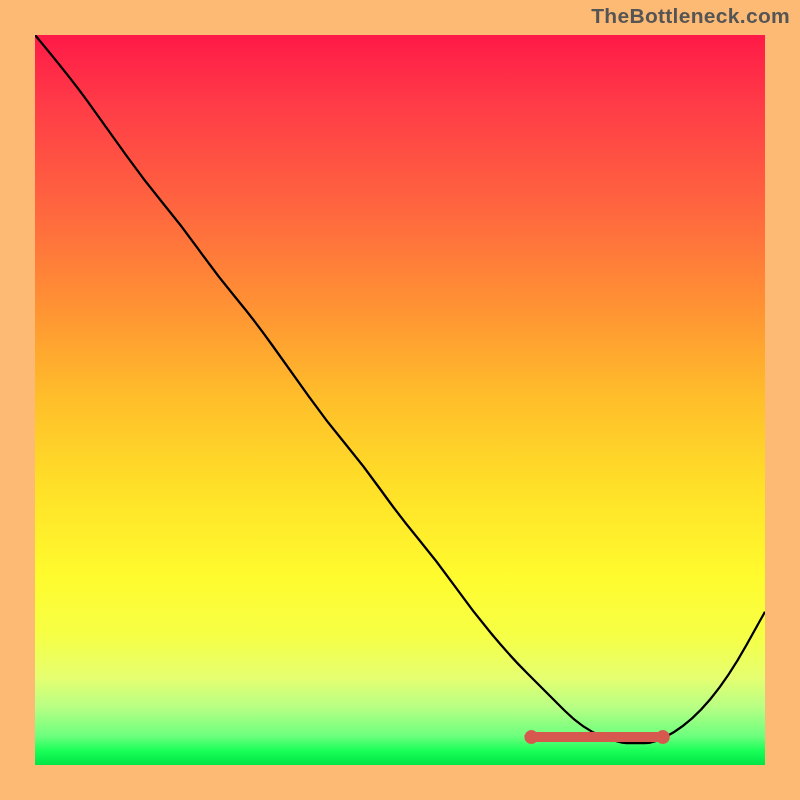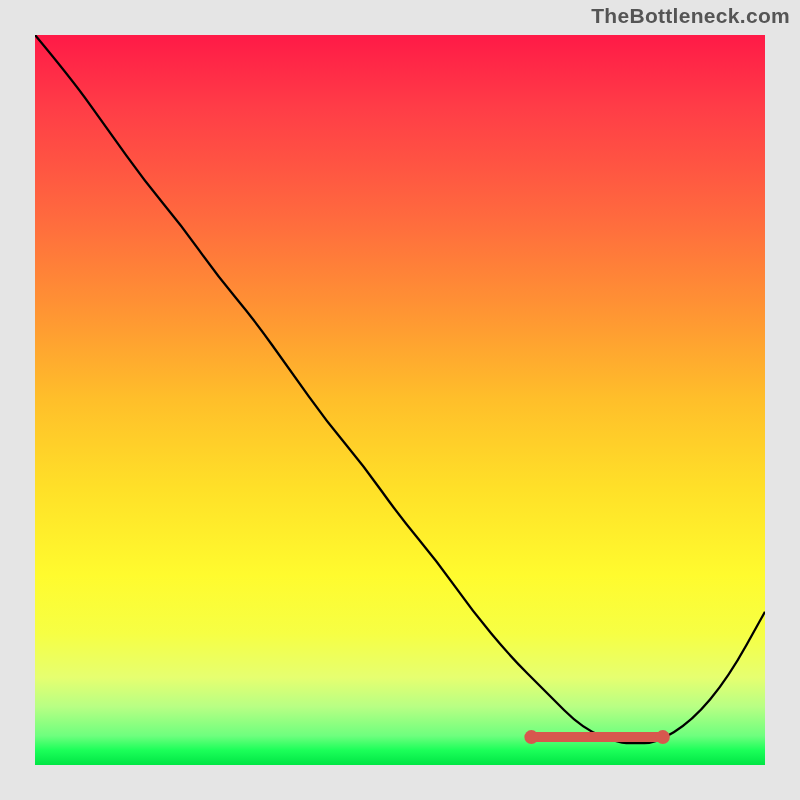--- a/index.html
+++ b/index.html
@@ -7,21 +7,21 @@
     padding: 0;
     width: 800px;
     height: 800px;
     background: #000;
     overflow: hidden;
     font-family: Arial, Helvetica, sans-serif;
   }
   .outer {
     width: 800px;
     height: 800px;
-    background: #e5e5e5;
+    background: #fdba74;
     position: relative;
     text-decoration: underline;
   }
   .watermark {
     position: absolute;
     top: 4px;
     right: 10px;
     color: #555;
     font-size: 21px;
     font-weight: 600;

